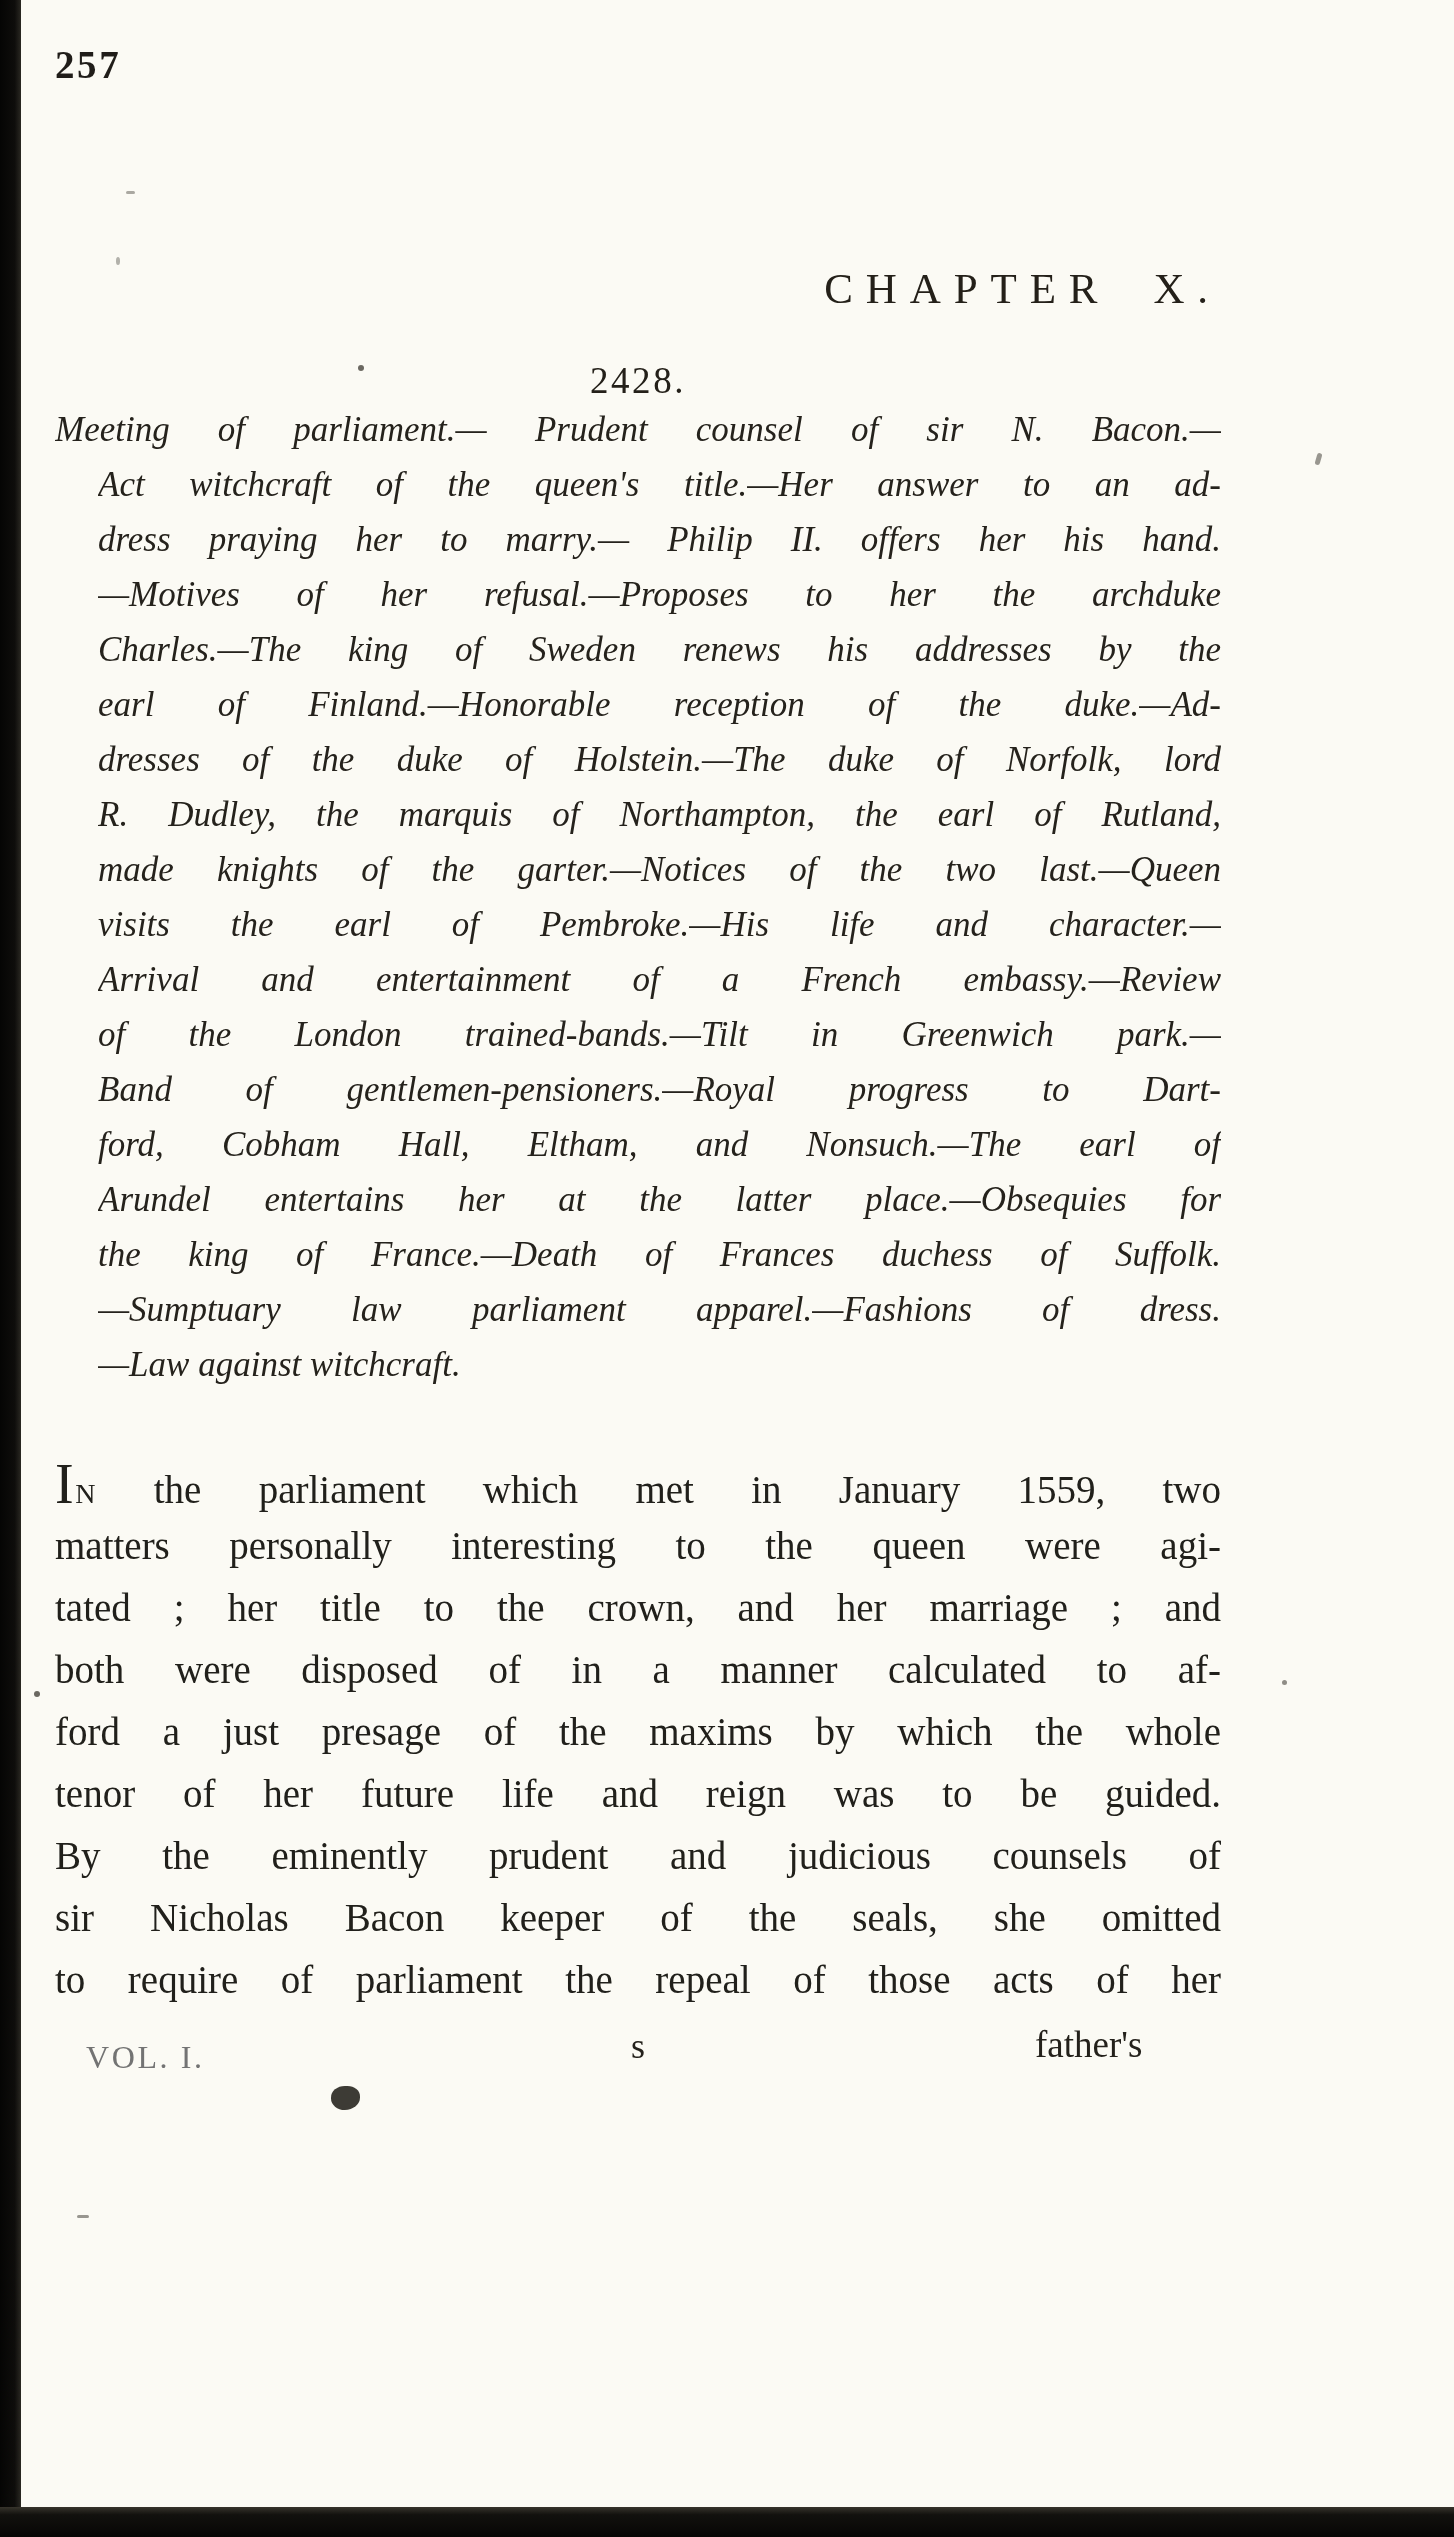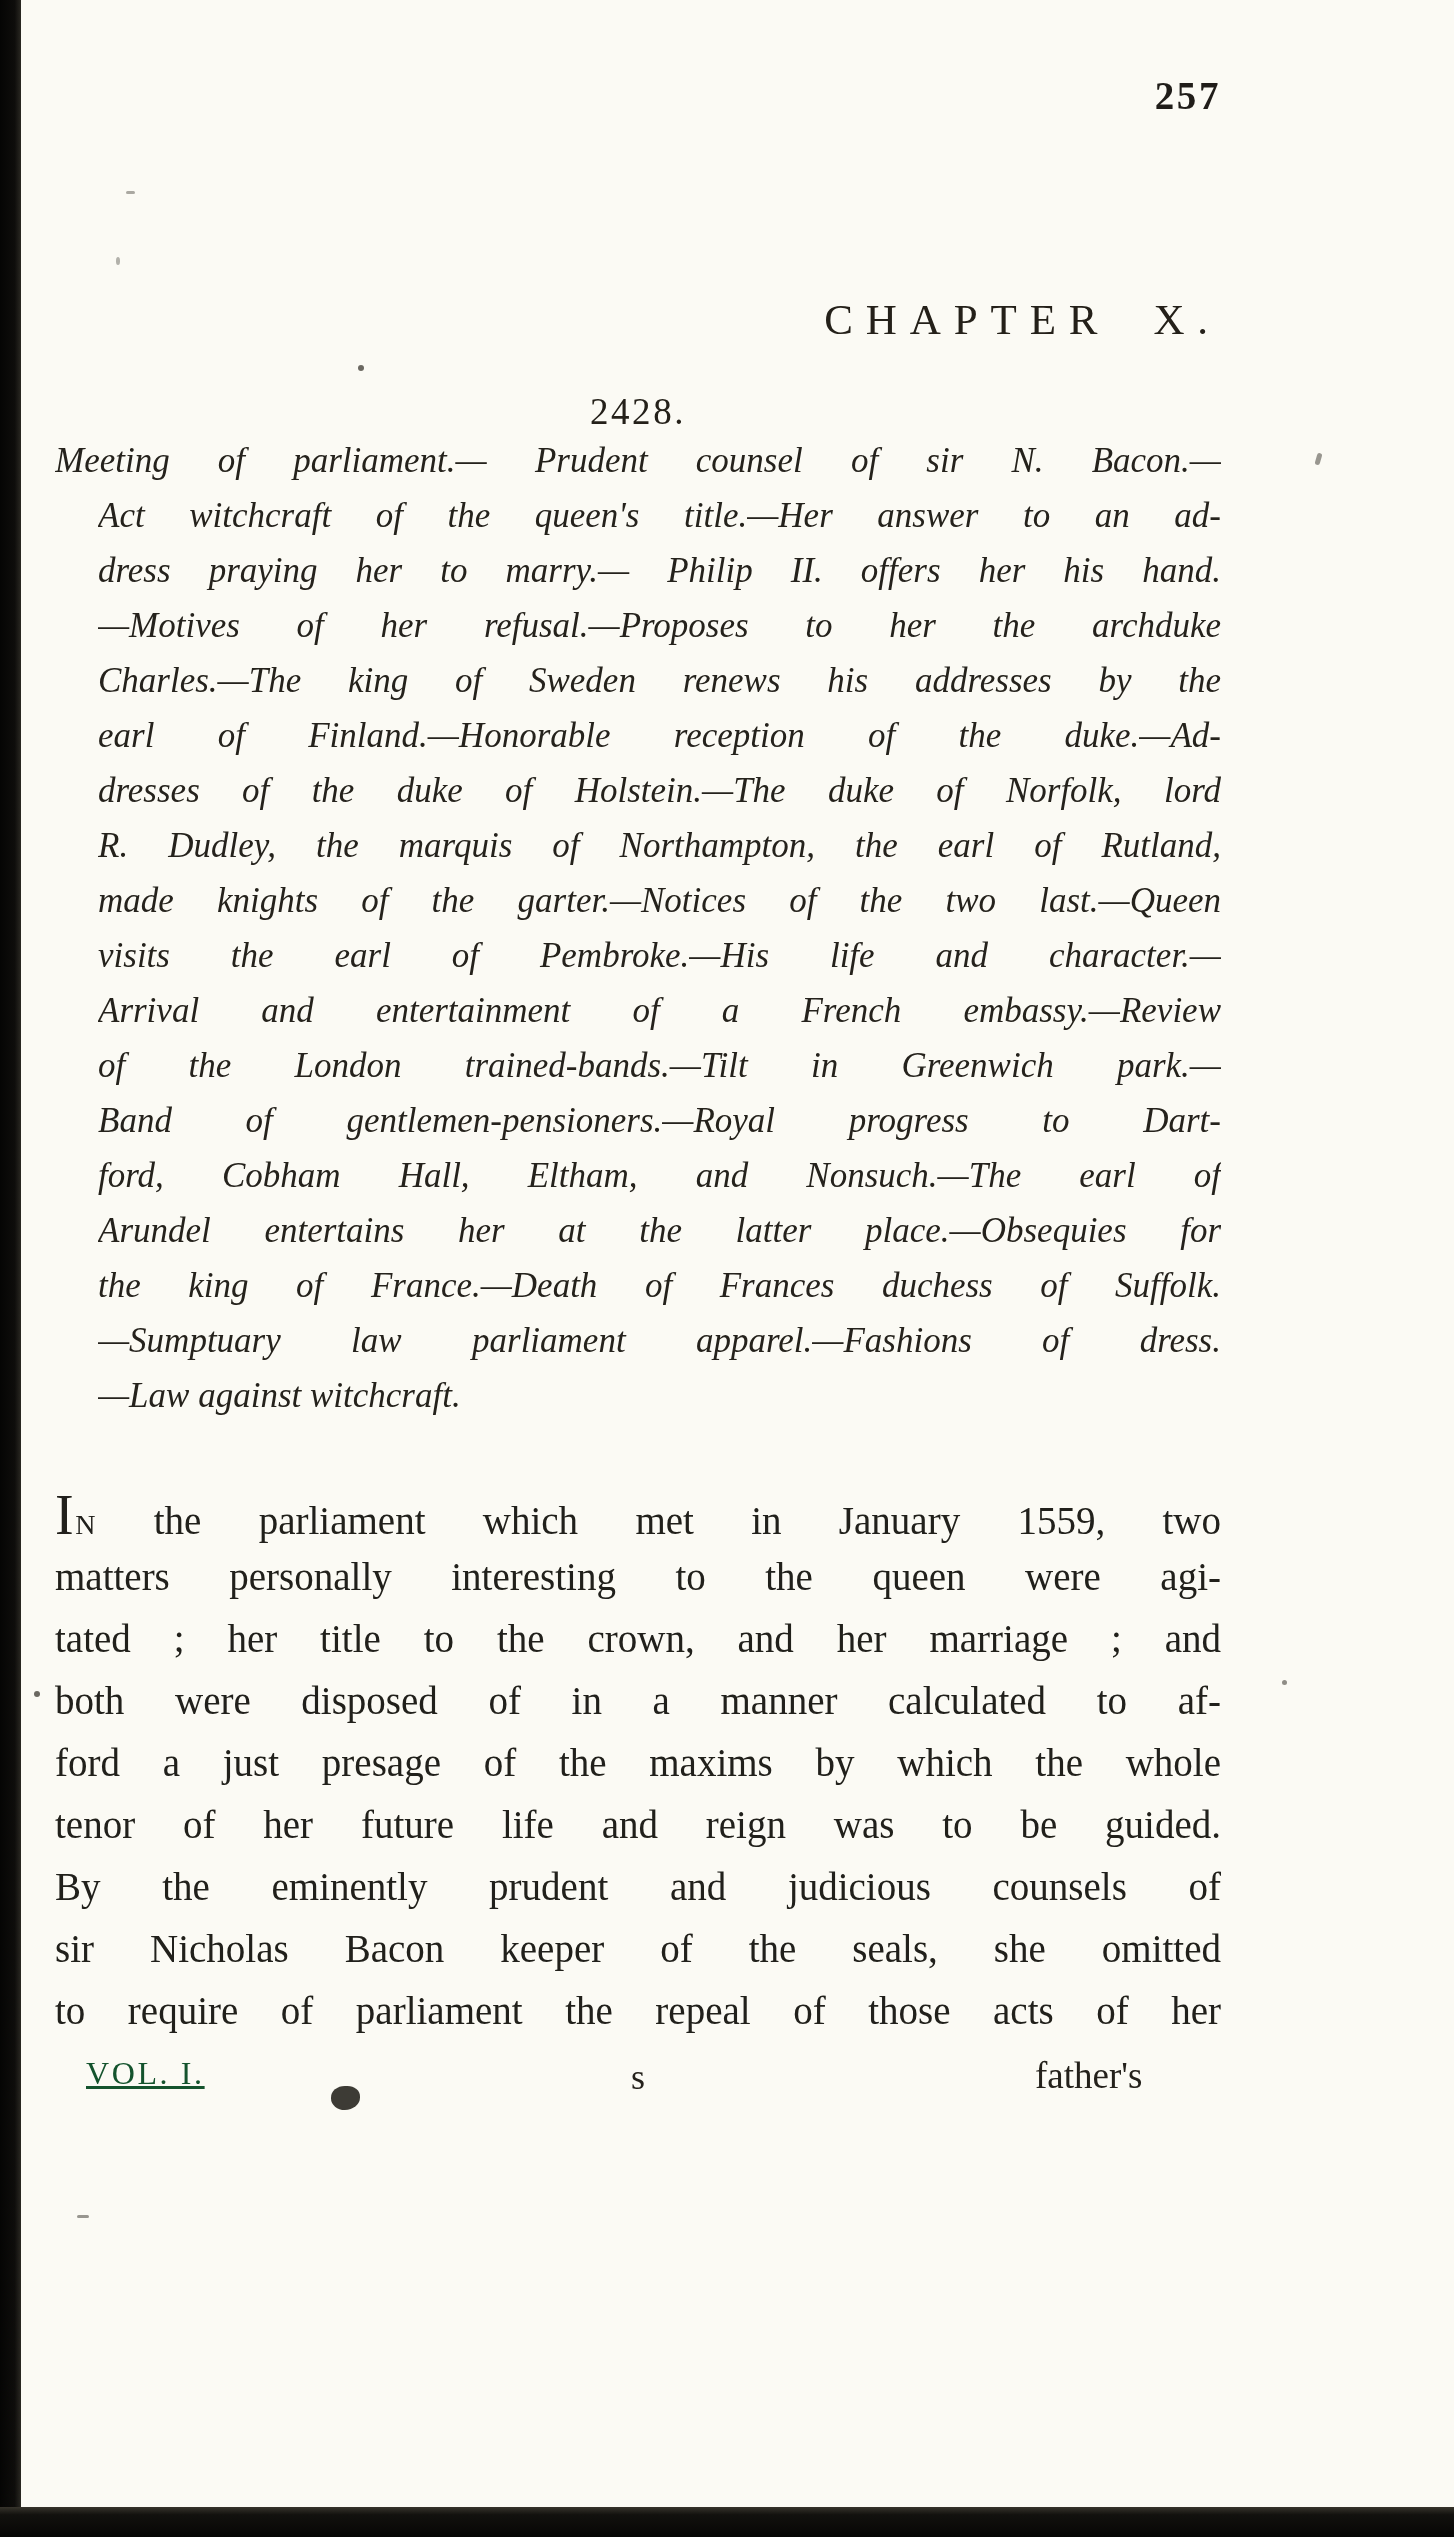--- a/index.html
+++ b/index.html
@@ -25,22 +25,22 @@
     background: linear-gradient(0deg, #050504 0%, #12110e 75%, #37342c 100%);
   }
 
   .content {
     position: absolute;
     left: 55px; top: 0;
     width: 1166px;
   }
 
   .page-number {
-    padding-top: 73px;
-    text-align: right;
+    padding-top: 42px;
+    text-align: left;
     font-size: 39px;
     font-weight: bold;
     letter-spacing: 2.6px;
     color: #201d19;
   }
 
   .chapter-heading {
     margin: 177px 0 0 0;
     text-align: right;
     font-size: 43px;
@@ -97,25 +97,24 @@
     letter-spacing: 0.9px;
   }
 
   .footer {
     position: relative;
     margin-top: 12px;
     height: 60px;
     font-size: 34px;
   }
   .vol {
-    position: absolute; left: 31px; top: 1px;
+    position: absolute; left: 31px; top: 16px;
     font-size: 32px;
     letter-spacing: 2.6px;
-    color: #14532d;
-    text-decoration: underline;
+    color: #737373;
   }
   .sig {
     position: absolute; left: 50%; top: 1.7px;
     transform: translateX(-50%);
     font-size: 36px;
     color: #24211b;
   }
   .catch {
     position: absolute; left: 980px; top: 0;
     font-size: 37px;

